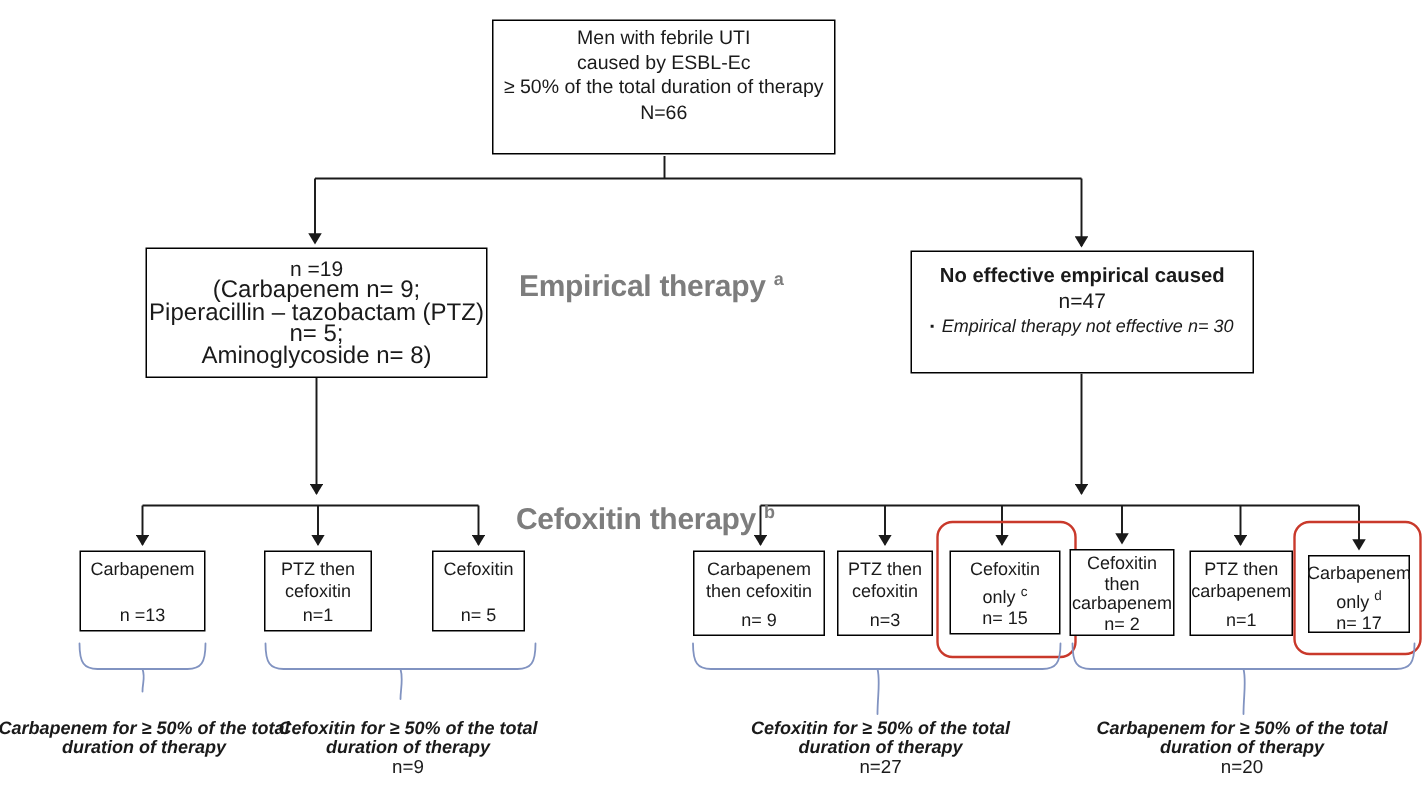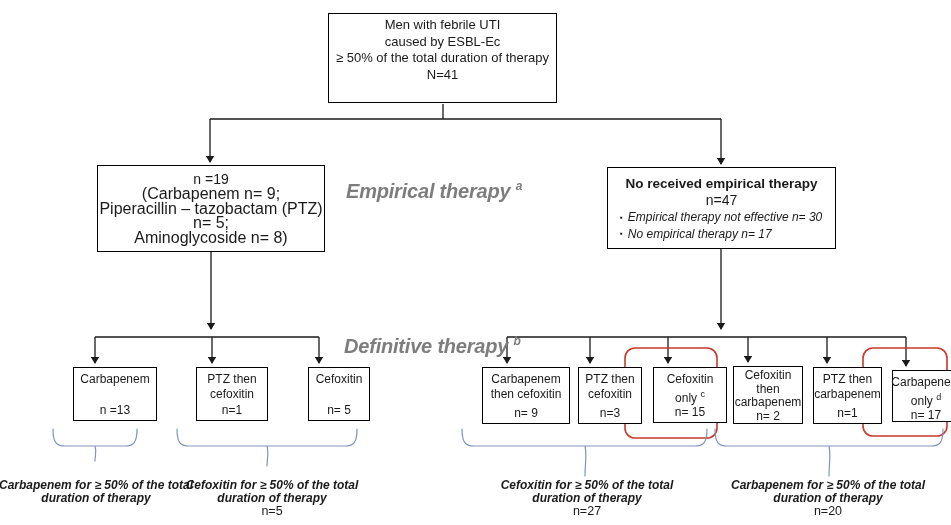--- a/index.html
+++ b/index.html
@@ -16,36 +16,36 @@
   .btitle{font-weight:bold;font-size:13.5px;line-height:17px;}
   .bn{font-size:14px;line-height:16px;}
   .bdetail{font-size:16px;line-height:14.5px;}
   .bullets{text-align:left;padding:1px 4px 0 12px;}
   .bullet-row{font-style:italic;font-size:12px;line-height:16px;white-space:nowrap;}
   .sq{font-style:normal;font-size:8px;vertical-align:1.5px;margin-right:5px;}
 
   
   .dbox{position:absolute;background:#fff;border:1px solid #000;box-sizing:border-box;
         display:flex;flex-direction:column;align-items:center;
-        font-size:12px;line-height:14.5px;text-align:center;padding:4px 1px 3px 1px;margin-left:20px;}
+        font-size:12px;line-height:14.5px;text-align:center;padding:4px 1px 3px 1px;}
   .dbox .nval{margin-top:auto;}
   .d1{left:53px;top:367px;width:84px;height:54px;}
   .d2{left:176px;top:367px;width:72px;height:54px;}
   .d3{left:288px;top:367px;width:62px;height:54px;}
   .d4{left:462px;top:367px;width:88px;height:57px;}
   .d5{left:558px;top:367px;width:64px;height:57px;}
   .d6{left:633px;top:367px;width:74px;height:56px;}
   .d7{left:713px;top:366px;width:70px;height:58px;padding-top:2px;line-height:13.5px;}
   .d8{left:793px;top:367px;width:69px;height:57px;}
   .d9{left:872px;top:370px;width:68px;height:52px;}
 
   sup.small{font-size:9px;}
 
   
-  .stage{position:absolute;color:var(--gray-label,#7d7d7d);font-weight:bold;font-style:italic;
+  .stage{position:absolute;color:var(--gray-label,#7d7d7d);font-weight:bold;
          font-size:20px;white-space:nowrap;letter-spacing:-0.2px;text-align:center;}
   .stage sup{font-size:12px;}
   .stage-emp{left:346px;top:179px;}
   .stage-def{left:344px;top:334px;}
 
   
   .summary{position:absolute;top:479px;text-align:center;transform:translateX(-50%);}
   .summary .s1,.summary .s2{font-weight:bold;font-style:italic;font-size:12px;line-height:12.5px;white-space:nowrap;}
   .summary .sn{font-size:12.5px;line-height:13px;margin-top:1px;}
   .sumA{left:96px;}
@@ -98,49 +98,46 @@
       <path d="M177,429 C177,442 180,446 189,446 L345,446 C354,446 357,442 357,429 M267,446 C269,453 267,459 267,466"></path>
       <path d="M462,429 C462,442 465,446 474,446 L695,446 C704,446 707,442 707,429 M585,446 C587,454 585,464 585,476"></path>
       <path d="M715,429 C715,442 718,446 727,446 L931,446 C940,446 943,442 943,429 M829,446 C831,454 829,464 829,476"></path>
     </g>
   </svg>
 
   <div class="fbox rootbox">
     <div>Men with febrile UTI</div>
     <div>caused by ESBL-Ec</div>
     <div>≥ 50% of the total duration of therapy</div>
-    <div>N=41</div>
+    <div>N=66</div>
   </div>
 
   <div class="stage stage-emp">
     <span>Empirical therapy</span>
     <sup>a</sup>
   </div>
   <div class="stage stage-def">
-    <span>Definitive therapy</span>
+    <span>Cefoxitin therapy</span>
     <sup>b</sup>
   </div>
 
   <div class="fbox effbox">
     <div class="bn">n =19</div>
     <div class="bdetail">(Carbapenem n= 9;</div>
     <div class="bdetail">Piperacillin – tazobactam (PTZ) n= 5;</div>
     <div class="bdetail">Aminoglycoside n= 8)</div>
   </div>
 
   <div class="fbox noeffbox">
-    <div class="btitle">No received empirical therapy</div>
+    <div class="btitle">No effective empirical caused</div>
     <div class="bn">n=47</div>
     <div class="bullets">
       <div class="bullet-row">
         <span class="sq">▪</span><span>Empirical therapy not effective n= 30</span>
       </div>
-      <div class="bullet-row">
-        <span class="sq">▪</span><span>No empirical therapy n= 17</span>
-      </div>
     </div>
   </div>
 
   <div class="dbox d1">
     <div>Carbapenem</div>
     <div class="nval">n =13</div>
   </div>
   <div class="dbox d2">
     <div>PTZ then</div>
     <div>cefoxitin</div>
@@ -182,21 +179,21 @@
     <div class="nval">n= 17</div>
   </div>
 
   <div class="summary sumA">
     <div class="s1">Carbapenem for ≥ 50% of the total</div>
     <div class="s2">duration of therapy</div>
   </div>
   <div class="summary sumB">
     <div class="s1">Cefoxitin for ≥ 50% of the total</div>
     <div class="s2">duration of therapy</div>
-    <div class="sn">n=5</div>
+    <div class="sn">n=9</div>
   </div>
   <div class="summary sumC">
     <div class="s1">Cefoxitin for ≥ 50% of the total</div>
     <div class="s2">duration of  therapy</div>
     <div class="sn">n=27</div>
   </div>
   <div class="summary sumD">
     <div class="s1">Carbapenem for ≥ 50% of the total</div>
     <div class="s2">duration of  therapy</div>
     <div class="sn">n=20</div>

